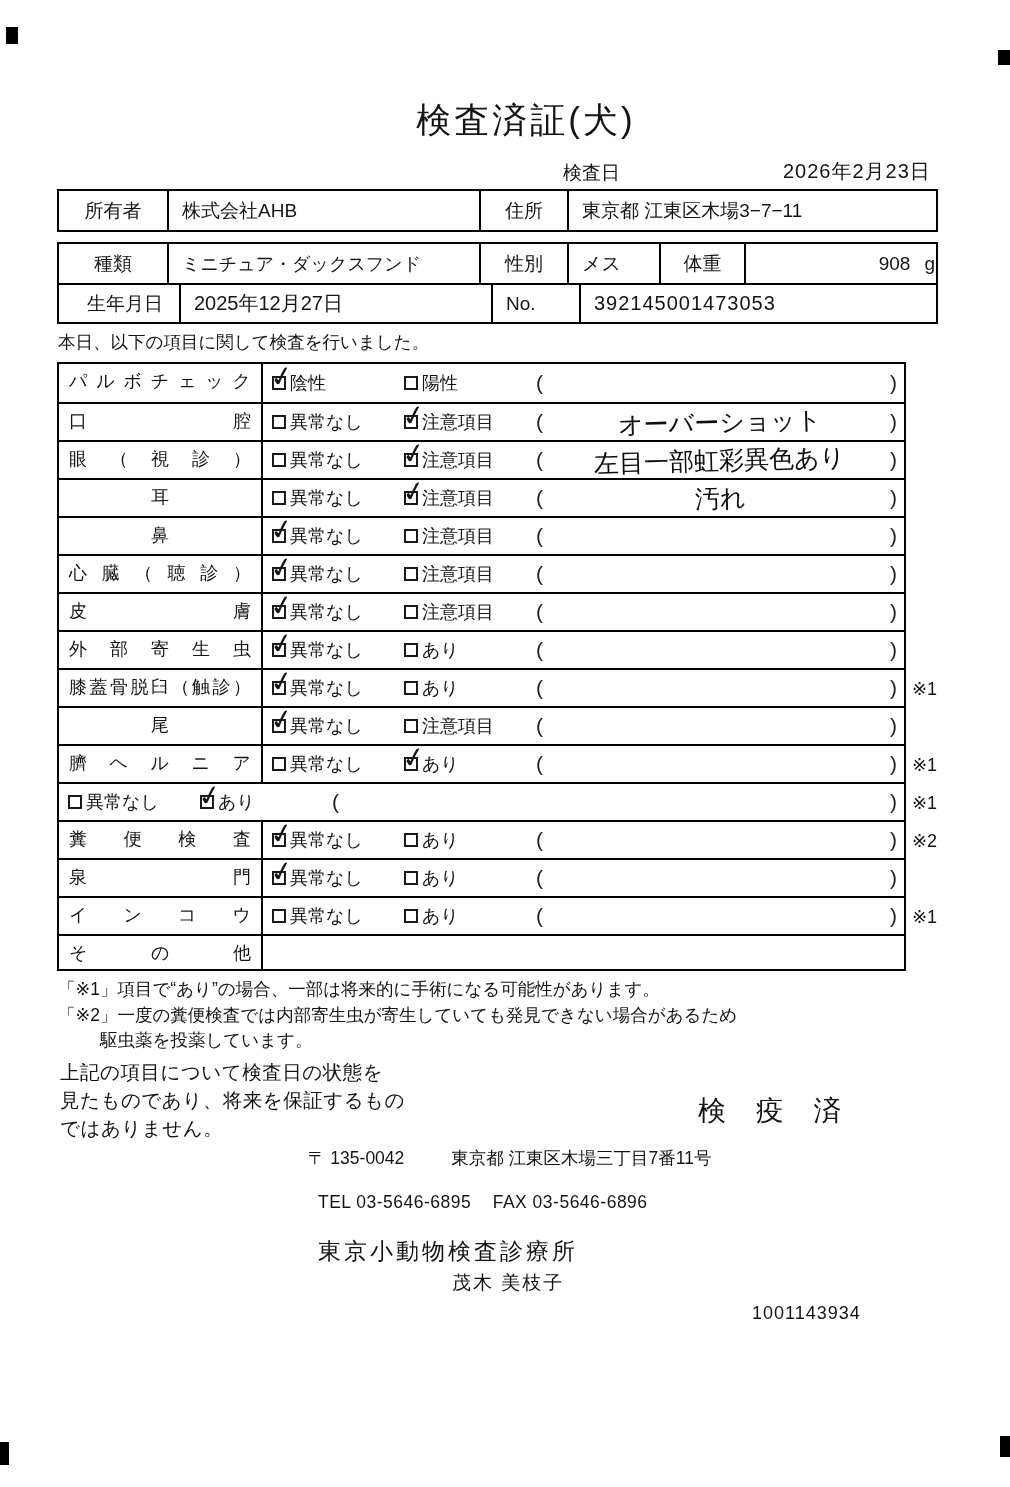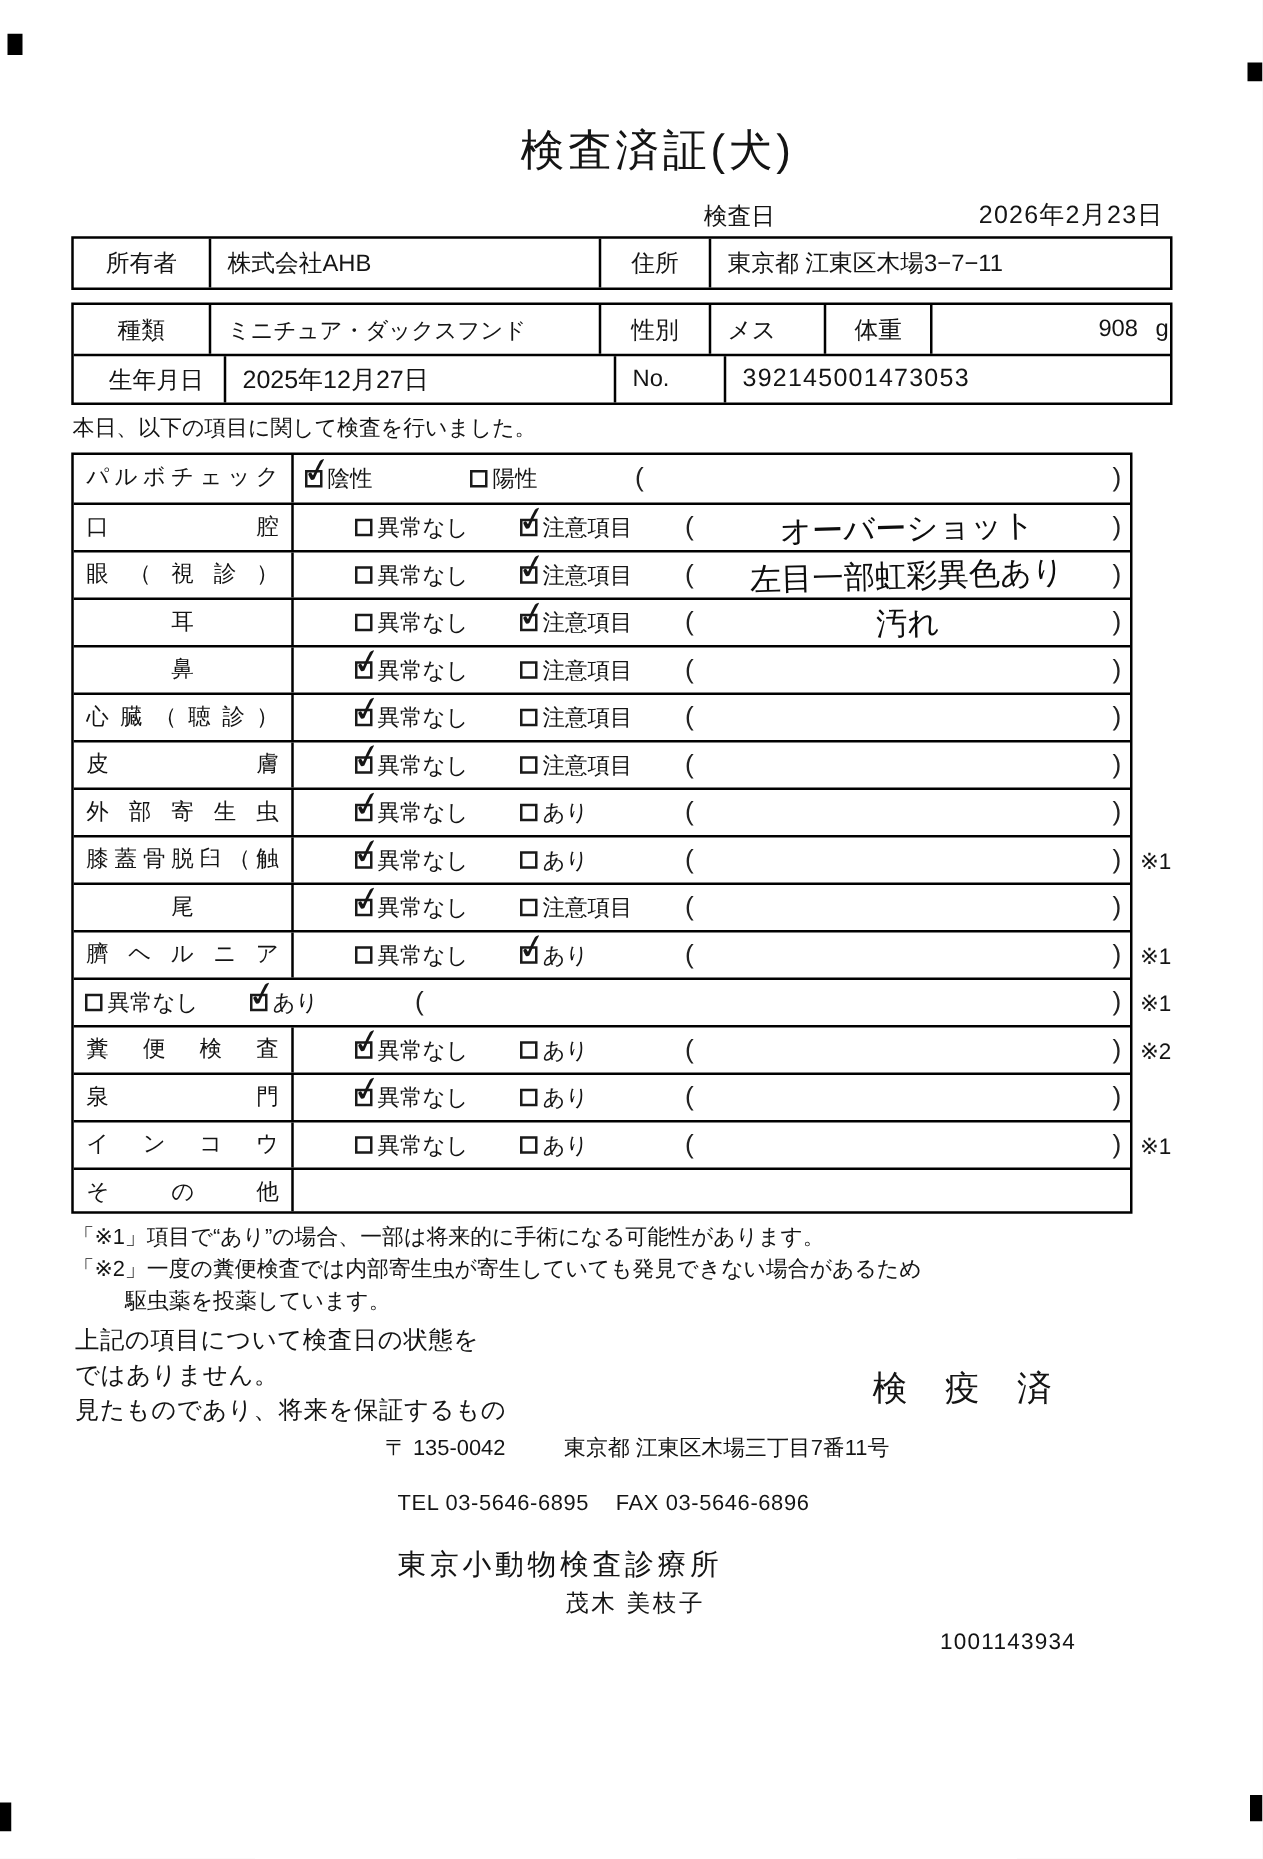--- a/index.html
+++ b/index.html
@@ -30,23 +30,23 @@
   .w-label2 { width:88px; flex:none; }
   .w-sex { width:92px; flex:none; }
   .w-weight { width:85px; flex:none; }
   .grow { flex:1; }
   .weight-val { justify-content:flex-end; gap:14px; padding-right:1px; }
 
   .intro { position:absolute; left:58px; top:330px; font-size:17.5px; }
 
   .chk { position:absolute; left:57px; top:362px; width:849px; border:2px solid #000; }
   .chk-row { position:relative; display:flex; height:38px; }
-  .chk-row + .chk-row { border-top:2px solid #000;gap:40px; }
+  .chk-row + .chk-row { border-top:2px solid #000; }
   .chk-row.bare { height:35px; }
-  .chk-label { width:176px; flex:none; border-right:2px solid #000; padding:0 10px;
+  .chk-label { width:204px; flex:none; border-right:2px solid #000; padding:0 10px;
                font-size:18px; line-height:35px; text-align:justify; text-align-last:justify; overflow:hidden; }
   .chk-label.label-center { text-align:center; text-align-last:center; }
   .chk-body { flex:1; display:flex; align-items:center; padding-left:9px; font-size:18px; }
   .opt { display:flex; align-items:center; width:132px; flex:none; gap:4px; }
   .checkbox { width:14px; height:14px; border:2px solid #1a1a1a; position:relative; flex:none; background:#fff; }
   .checkbox.checked::after { content:"✓"; position:absolute; left:-4px; top:-18px;
                              font-size:28px; font-weight:bold; color:#151515; transform:rotate(-10deg); }
   .paren { font-size:21px; width:14px; flex:none; color:#222; }
   .note { flex:1; text-align:center; overflow:visible; }
   .handwritten { display:inline-block; font-size:25px; transform:rotate(-1.5deg); white-space:nowrap; color:#0d0d0d; }
@@ -394,22 +394,22 @@
       <div class="marker"></div>
     </div>
   </div>
 
   <div class="footnote1">「※1」項目で“あり”の場合、一部は将来的に手術になる可能性があります。</div>
   <div class="footnote2">「※2」一度の糞便検査では内部寄生虫が寄生していても発見できない場合があるため</div>
   <div class="footnote3">駆虫薬を投薬しています。</div>
 
   <div class="disclaimer">
     <div>上記の項目について検査日の状態を</div>
+    <div>見たものであり、将来を保証するもの</div>
     <div>ではありません。</div>
-    <div>見たものであり、将来を保証するもの</div>
   </div>
 
   <div class="stamp">検 疫 済</div>
 
   <div class="postal-line">
     <span>〒 135-0042</span>
     <span class="addr">東京都 江東区木場三丁目7番11号</span>
   </div>
 
   <div class="tel-line">

